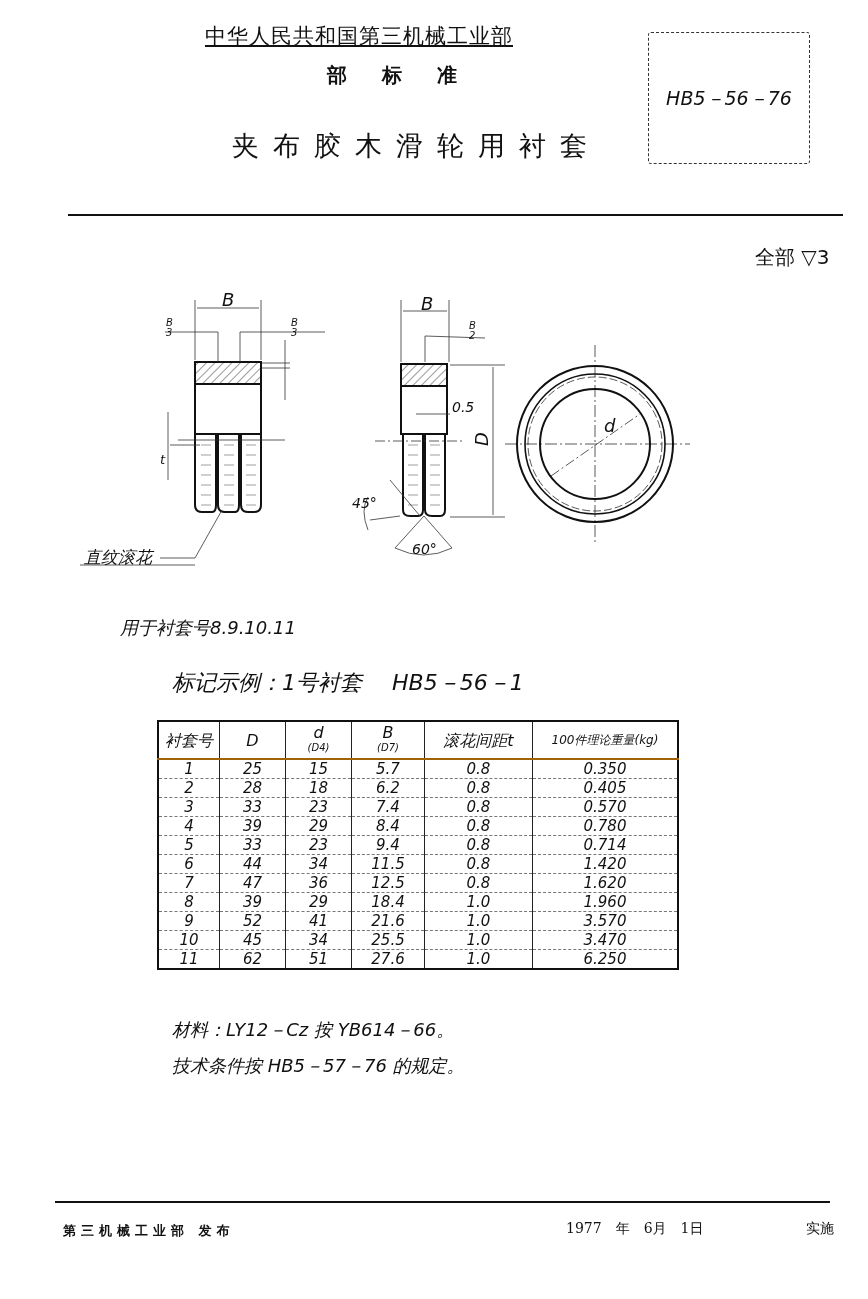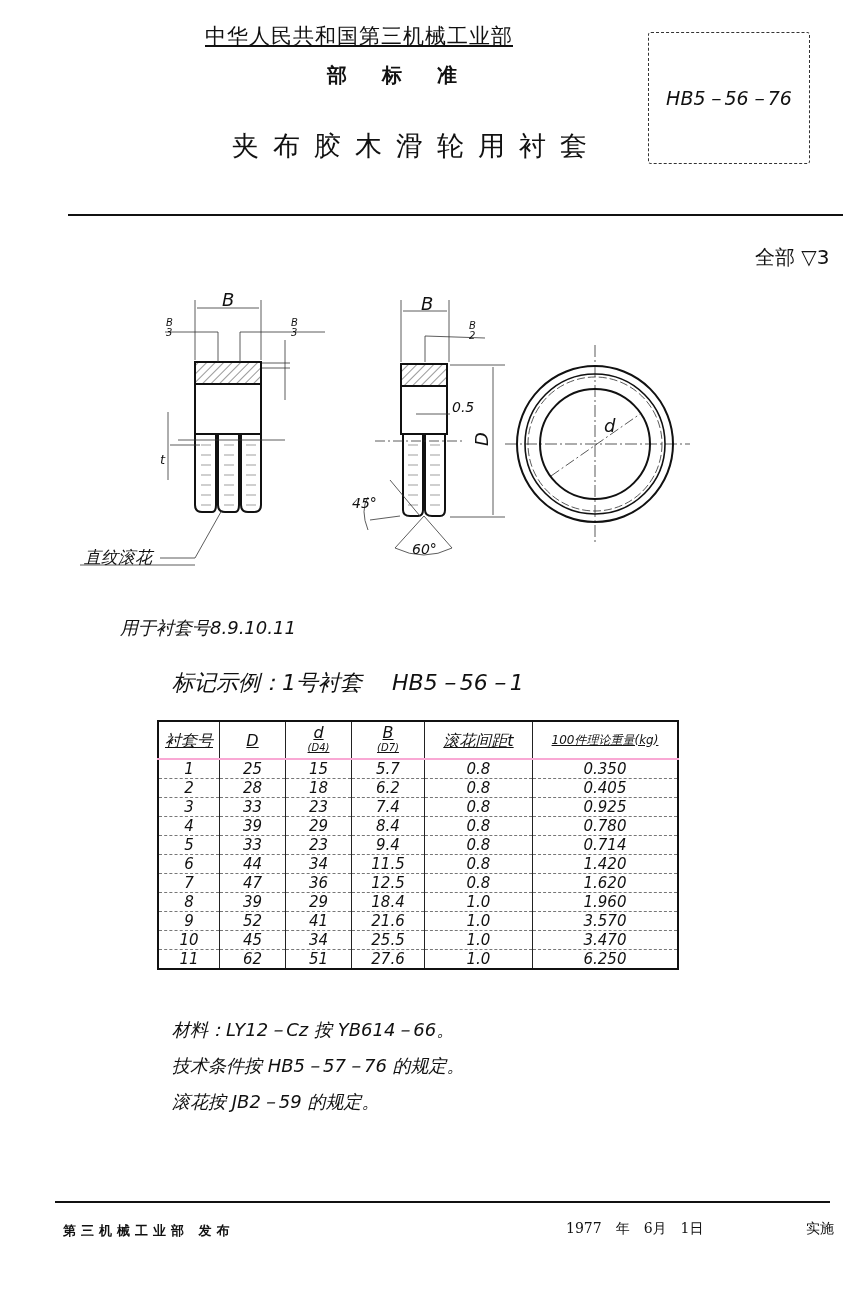--- a/index.html
+++ b/index.html
@@ -10,21 +10,21 @@
   .title { left:232px; top:128px; font-size:27px; letter-spacing:14px; font-family:"DejaVu Sans", sans-serif; font-weight:300; }
   .stdbox { left:648px; top:32px; width:160px; height:130px; border:1px dashed #333; border-radius:3px; }
   .stdcode { left:650px; top:86px; width:158px; text-align:center; font-size:19px; font-style:italic; font-family:"DejaVu Sans", sans-serif; }
   .hr-top { left:68px; top:214px; width:775px; height:2px; background:#111; }
   .finish { left:724px; top:244px; font-size:20px; font-family:"DejaVu Sans", sans-serif;margin-left:31px; }
   .usage { left:120px; top:616px; font-size:18px; font-style:italic; font-family:"DejaVu Sans", sans-serif; }
   .mark { left:172px; top:668px; font-size:22px; font-style:italic; font-family:"DejaVu Sans", sans-serif; }
   .mark .code { margin-left:30px; }
   table.spec { position:absolute; left:157px; top:720px; width:522px; border-collapse:collapse; font-family:"DejaVu Sans", sans-serif; font-style:italic; font-size:15px; border:2px solid #111; }
   table.spec th, table.spec td { border-left:1.5px solid #222; border-right:1.5px solid #222; text-align:center; padding:0; height:18px; }
-  table.spec th { height:36px; border-bottom:2px solid #f9a8d4; font-weight:normal; font-size:16px; line-height:15px;text-decoration:underline; }
+  table.spec th { height:36px; border-bottom:2px solid #a16207; font-weight:normal; font-size:16px; line-height:15px; }
   table.spec th .sub { display:block; font-size:10px; }
   table.spec td { border-bottom:1px dashed #777; }
   .notes { left:172px; top:1012px; font-size:18px; font-style:italic; font-family:"DejaVu Sans", sans-serif; line-height:36px; }
   .hr-bot { left:55px; top:1201px; width:775px; height:2px; background:#111; }
   .publisher { left:63px; top:1222px; font-size:13px; font-weight:bold; letter-spacing:5px; font-family:"DejaVu Sans", sans-serif; }
   .effdate { left:566px; top:1220px; font-size:14px; font-family:"DejaVu Serif", serif; }
   .effdate span { margin-right:14px; }
   .eff-label { left:806px; top:1220px; font-size:14px; font-family:"DejaVu Sans", sans-serif; }
   svg.drawing { position:absolute; left:0; top:280px; }
 </style>
@@ -194,21 +194,21 @@
         <td>6.2</td>
         <td>0.8</td>
         <td>0.405</td>
       </tr>
     <tr>
         <td>3</td>
         <td>33</td>
         <td>23</td>
         <td>7.4</td>
         <td>0.8</td>
-        <td>0.925</td>
+        <td>0.570</td>
       </tr>
     <tr>
         <td>4</td>
         <td>39</td>
         <td>29</td>
         <td>8.4</td>
         <td>0.8</td>
         <td>0.780</td>
       </tr>
     <tr>
@@ -266,21 +266,20 @@
         <td>27.6</td>
         <td>1.0</td>
         <td>6.250</td>
       </tr>
   </tbody>
 </table>
 
 <div class="abs notes">
   <div>材料：LY12－Cz 按 YB614－66。</div>
   <div>技术条件按 HB5－57－76 的规定。</div>
-  <div>滚花按 JB2－59 的规定。</div>
 </div>
 
 <div class="abs hr-bot"></div>
 <div class="abs publisher">第三机械工业部 发布</div>
 <div class="abs effdate">
   <span>1977</span><span>年</span><span>6月</span><span>1日</span>
 </div>
 <div class="abs eff-label">实施</div>
 
 </body></html>

